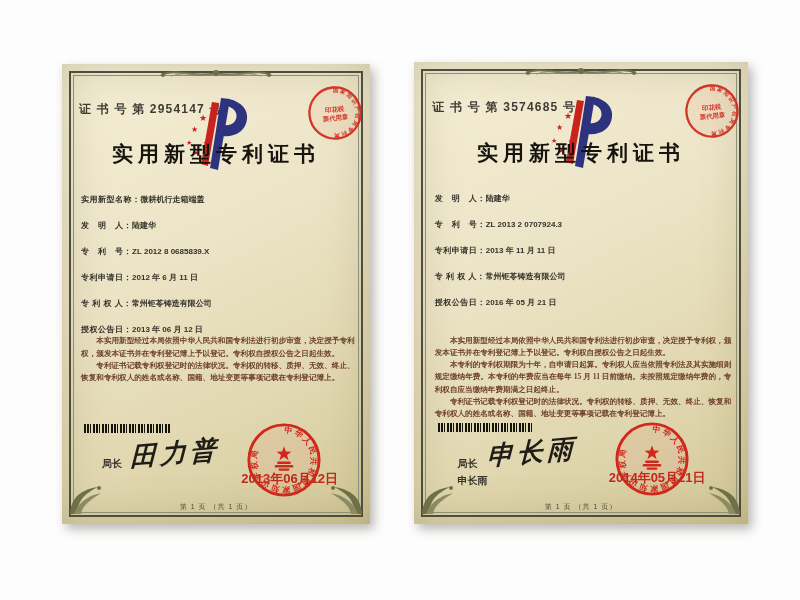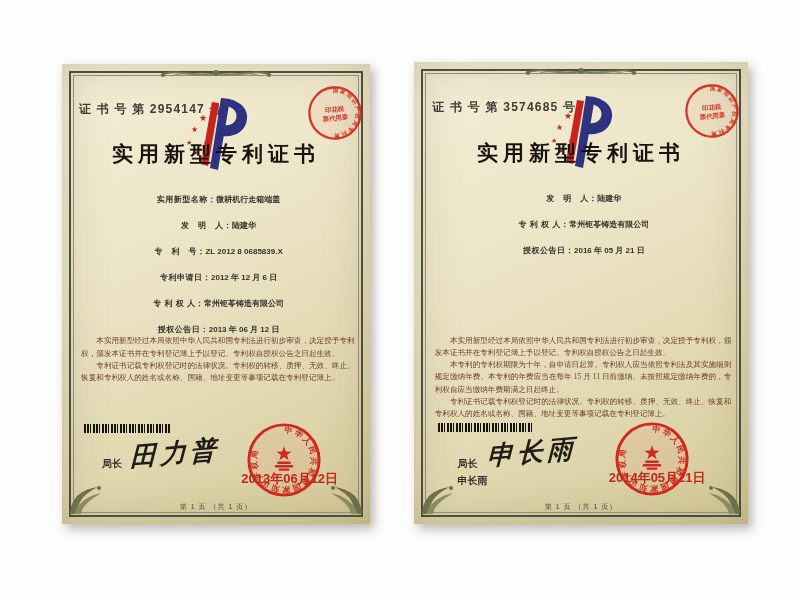--- a/index.html
+++ b/index.html
@@ -33,27 +33,28 @@
     position:absolute;left:5.5%;top:8%;
     font-size:12px;letter-spacing:1.2px;color:#3e3c34;font-weight:600;
   }
   .logo{position:absolute;left:50%;top:6.8%;transform:translateX(-50%);width:66px;height:78px;}
   .stamp{position:absolute;right:2%;top:4.4%;width:58px;height:58px;transform:rotate(-6deg);opacity:.92;}
   .cert-title{
     position:absolute;top:16.6%;left:0;width:100%;text-align:center;
     font-family:"Liberation Serif",serif;font-weight:bold;
     font-size:21px;letter-spacing:5px;color:#17140f;white-space:nowrap;
   }
-  .fields{position:absolute;left:6.2%;top:28.3%;right:4.5%;text-align:center;}
+  .fields{position:absolute;left:6.2%;top:28.3%;right:4.5%;}
   .frow{height:26px;white-space:nowrap;font-size:8px;color:#35332c;font-weight:600;}
   .frow .flabel{letter-spacing:.5px;}
   .body-text{
     position:absolute;left:6.2%;top:59%;right:5%;
     font-size:7.6px;line-height:1.62;color:#6f412d;text-align:justify;
     font-family:"Liberation Serif",serif;
+    font-weight:bold;
   }
   .body-text p{margin:0;text-indent:2em;}
   .barcode{
     position:absolute;left:7.3%;top:78.2%;width:28%;height:9px;
     background:repeating-linear-gradient(90deg,#16140f 0 2px,transparent 2px 3px,#16140f 3px 5px,transparent 5px 6px,#16140f 6px 7px,transparent 7px 9px);
   }
   .director-block{
     position:absolute;left:13%;top:85%;
     font-size:10px;color:#33312a;font-weight:600;line-height:1.7;
   }
@@ -113,21 +114,21 @@
     <text x="10" y="60" font-size="7" fill="#c8241d">★</text>
     <text x="20" y="50" font-size="6" fill="#c8241d">★</text>
   </svg>
 
   <div class="cert-title">实用新型专利证书</div>
 
   <div class="fields">
     <div class="frow"><span class="flabel">实用新型名称：</span><span>微耕机行走箱端盖</span></div>
     <div class="frow"><span class="flabel">发　明　人：</span><span>陆建华</span></div>
     <div class="frow"><span class="flabel">专　利　号：</span><span>ZL 2012 8 0685839.X</span></div>
-    <div class="frow"><span class="flabel">专利申请日：</span><span>2012 年 12 月 6 日</span></div>
+    <div class="frow"><span class="flabel">专利申请日：</span><span>2012 年 6 月 11 日</span></div>
     <div class="frow"><span class="flabel">专 利 权 人：</span><span>常州钜苓铸造有限公司</span></div>
     <div class="frow"><span class="flabel">授权公告日：</span><span>2013 年 06 月 12 日</span></div>
   </div>
 
   <div class="body-text">
     <p>本实用新型经过本局依照中华人民共和国专利法进行初步审查，决定授予专利权，颁发本证书并在专利登记簿上予以登记。专利权自授权公告之日起生效。</p>
     <p>专利证书记载专利权登记时的法律状况。专利权的转移、质押、无效、终止、恢复和专利权人的姓名或名称、国籍、地址变更等事项记载在专利登记簿上。</p>
   </div>
 
   <div class="barcode"></div>
@@ -204,20 +205,22 @@
     <text x="8" y="37" font-size="8" fill="#c8241d">★</text>
     <text x="3" y="50" font-size="7" fill="#c8241d">★</text>
     <text x="10" y="60" font-size="7" fill="#c8241d">★</text>
     <text x="20" y="50" font-size="6" fill="#c8241d">★</text>
   </svg>
 
   <div class="cert-title">实用新型专利证书</div>
 
   <div class="fields">
     <div class="frow"><span class="flabel">发　明　人：</span><span>陆建华</span></div>
+    <div class="frow"><span class="flabel">专　利　号：</span><span>ZL 2013 2 0707924.3</span></div>
+    <div class="frow"><span class="flabel">专利申请日：</span><span>2013 年 11 月 11 日</span></div>
     <div class="frow"><span class="flabel">专 利 权 人：</span><span>常州钜苓铸造有限公司</span></div>
     <div class="frow"><span class="flabel">授权公告日：</span><span>2016 年 05 月 21 日</span></div>
   </div>
 
   <div class="body-text">
     <p>本实用新型经过本局依照中华人民共和国专利法进行初步审查，决定授予专利权，颁发本证书并在专利登记簿上予以登记。专利权自授权公告之日起生效。</p>
     <p>本专利的专利权期限为十年，自申请日起算。专利权人应当依照专利法及其实施细则规定缴纳年费。本专利的年费应当在每年 15 月 11 日前缴纳。未按照规定缴纳年费的，专利权自应当缴纳年费期满之日起终止。</p>
     <p>专利证书记载专利权登记时的法律状况。专利权的转移、质押、无效、终止、恢复和专利权人的姓名或名称、国籍、地址变更等事项记载在专利登记簿上。</p>
   </div>
 

